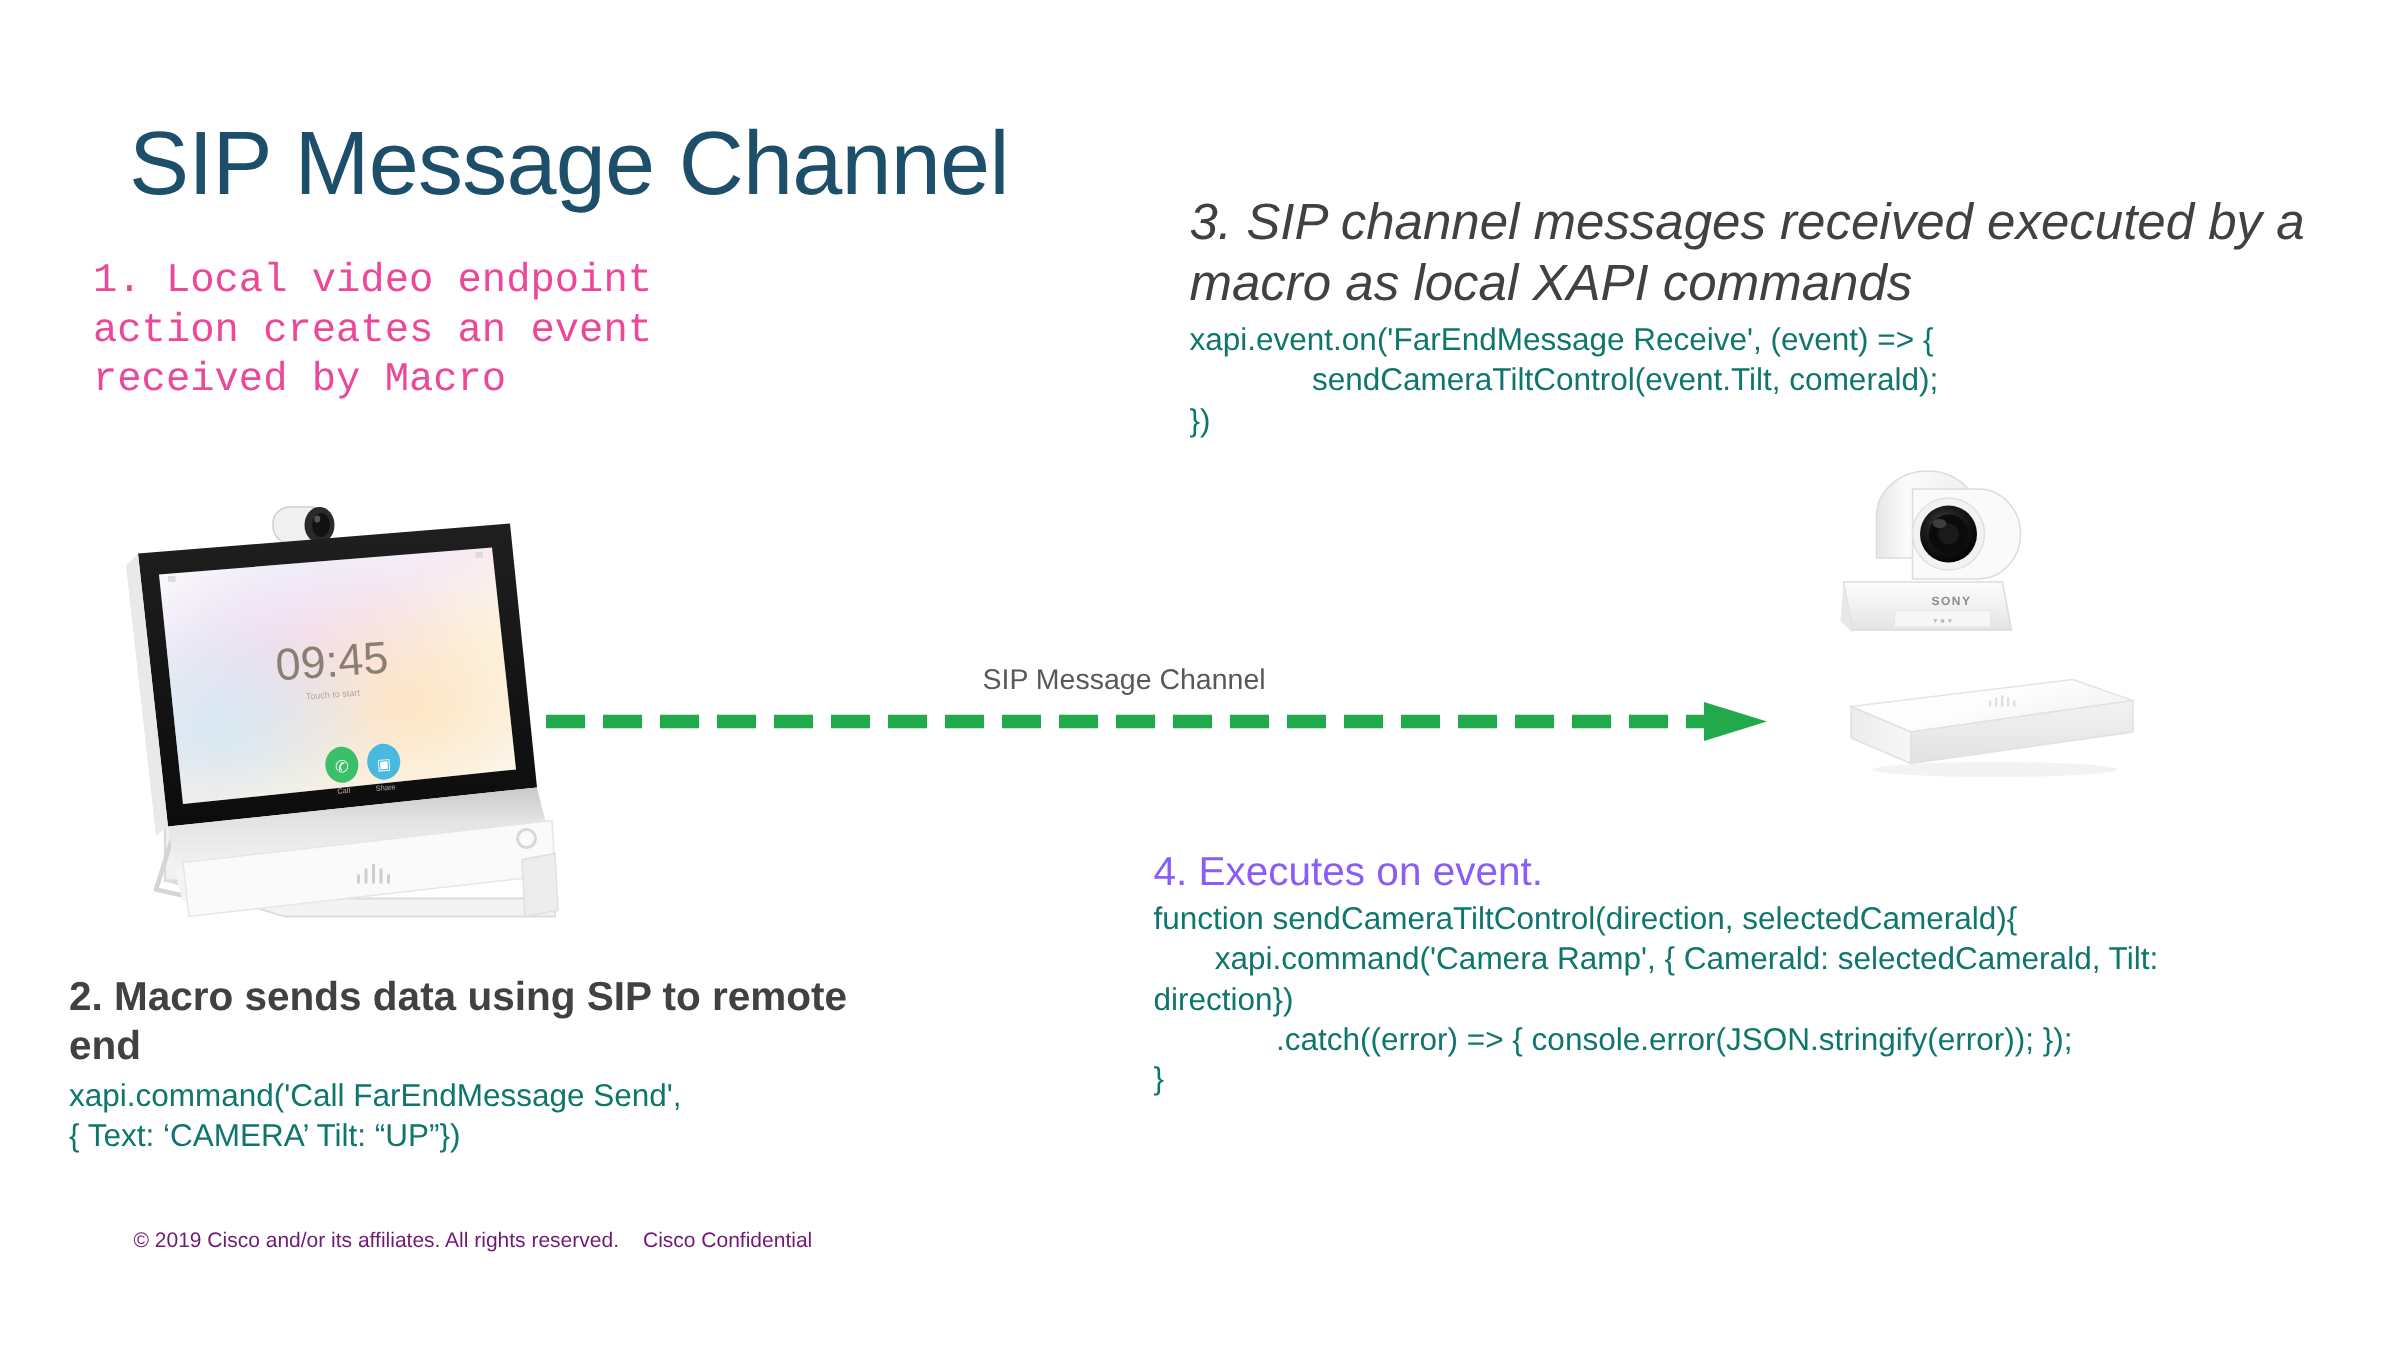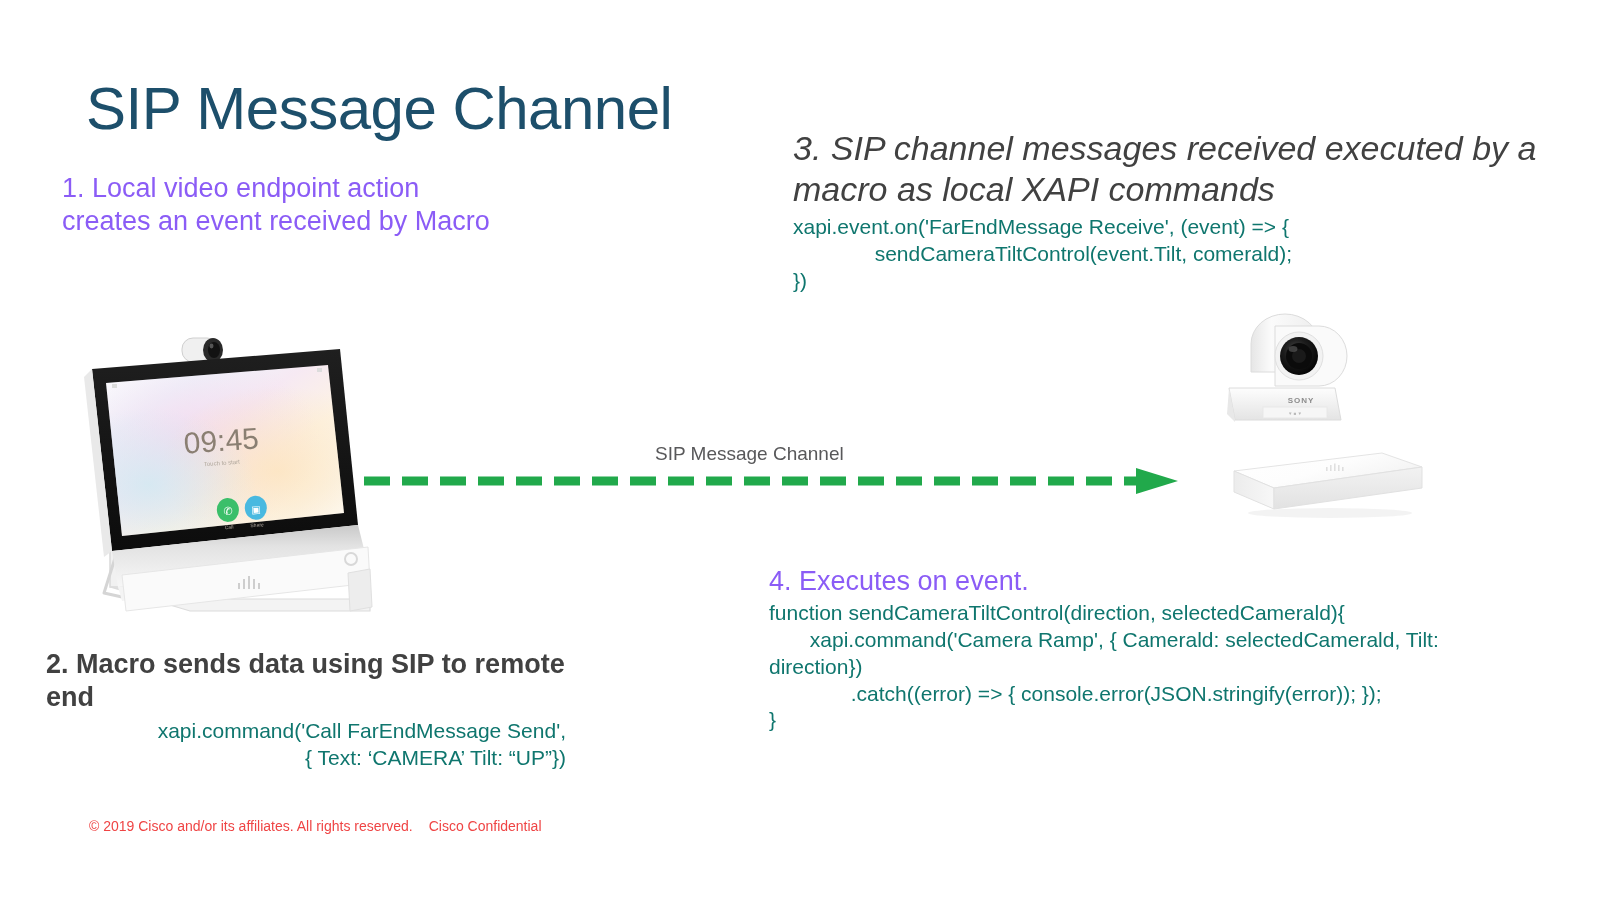--- a/index.html
+++ b/index.html
@@ -33,22 +33,23 @@
     font-weight: 300;
     letter-spacing: -0.5px;
     color: #1d4f6b;
     line-height: 1.1;
     white-space: nowrap;
   }
 
   
   .body-text {
     font-weight: 300;
-    color: #8b5cf6;
+    color: #ec4899;
     line-height: 1.22;
+    font-family: Liberation Mono, monospace;
   }
   .code-text {
     font-weight: 400;
     color: #0f766e;
     line-height: 1.28;
     white-space: pre-wrap;
   }
 
   
   #step1 {
@@ -70,21 +71,21 @@
   #step3 .code { font-size: 21px; margin-top: 3px; }
 
   
   #step2 {
     position: absolute;
     left: 46px;
     top: 648px;
     width: 520px;
   }
   #step2 .heading { font-size: 27px; font-weight: 700; color: #414141; line-height: 1.22; }
-  #step2 .code { font-size: 21px; margin-top: 4px; text-align: right; }
+  #step2 .code { font-size: 21px; margin-top: 4px; }
 
   
   #step4 {
     position: absolute;
     left: 769px;
     top: 565px;
     width: 810px;
   }
   #step4 .heading { font-size: 27px; font-weight: 300; color: #8b5cf6; line-height: 1.22; }
   #step4 .code { font-size: 21px; margin-top: 2px; }
@@ -120,21 +121,21 @@
   }
   #arrow-wrap svg { display: block; }
 
   
   #footer {
     position: absolute;
     left: 89px;
     top: 818px;
     font-size: 14px;
     font-weight: 400;
-    color: #ef4444;
+    color: #701a75;
     white-space: nowrap;
   }
   #footer .conf { margin-left: 16px; }
 
   
   #endpoint {
     position: absolute;
     left: 70px;
     top: 325px;
     width: 330px;

